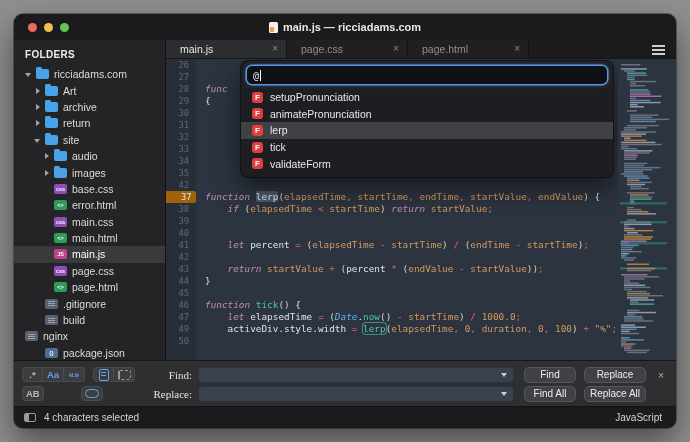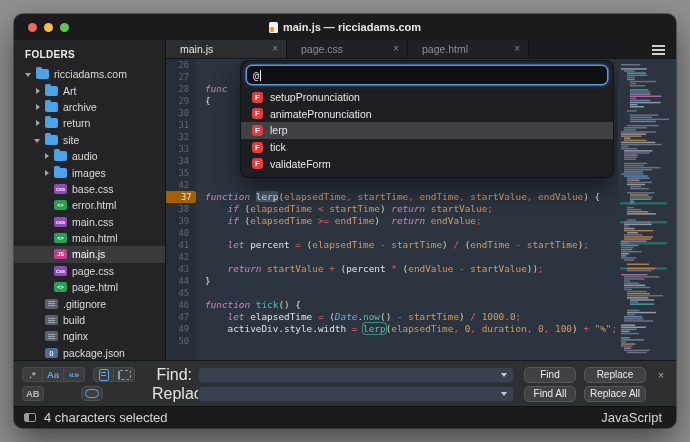--- a/index.html
+++ b/index.html
@@ -98,34 +98,34 @@
   .tbtn { height:15px; min-width:21px; background:#3c3d3f; border:1px solid #4b4c4e; color:#b8b8b8;
     font-size:9.5px; font-weight:bold; display:flex; align-items:center; justify-content:center; padding:0 3px; cursor:default; }
   .tbtn.on { color:#63a1f0; }
   .tbtn.first { border-radius:4px 0 0 4px; } .tbtn.mid { border-left:none; } .tbtn.last { border-radius:0 4px 4px 0; border-left:none; }
   .tbtn.solo { border-radius:4px; }
   .gap { width:8px; flex:none; }
   .iclip { width:10px; height:12px; border:1.5px solid #63a1f0; border-radius:2px; position:relative; }
   .iclip::before { content:""; position:absolute; left:1px; top:2px; width:5px; height:4px; background:repeating-linear-gradient(#63a1f0 0 1px, transparent 1px 2.5px); }
   .idash { width:13px; height:10px; border:1.2px dashed #9a9a9a; border-left:2.5px solid #9a9a9a; border-radius:2px; }
   .ipill { width:14px; height:9px; border:1.5px solid #63a1f0; border-radius:4.5px; }
-  .flabel { width:46px; flex:none; text-align:right; color:#e4e4e4; font-size:16px; padding-right:6px; }
+  .flabel { width:46px; flex:none; text-align:right; color:#e4e4e4; font-size:11px; padding-right:6px;font-family:Liberation Serif, serif; }
   .finput { flex:1; height:16px; background:#3a4250; border:1px solid #2b3340; border-radius:4px;
     display:flex; align-items:center; justify-content:flex-end; padding:0 6px; }
   .fchev { width:0; height:0; border-left:3.5px solid transparent; border-right:3.5px solid transparent; border-top:4px solid #c9ced6; }
   .fbtns { flex:none; display:flex; align-items:center; margin-left:10px; gap:8px; }
   .btn { height:16px; background:#404144; border:1px solid #565759; border-radius:5px; color:#ededed;
     font-size:10px; display:flex; align-items:center; justify-content:center; cursor:default; }
   .btn.w1 { width:52px; } .btn.w2 { width:62px; }
   .fclose { width:14px; text-align:center; color:#a8a8a8; font-size:11px; cursor:default; }
   .fspacer { width:14px; }
 
   
   .statusbar { flex:none; height:22px; background:#1b1b1d; border-top:1px solid #121214;
-    display:flex; align-items:center; padding:0 14px 0 10px; color:#d6d6d6; font-size:13px;justify-content:center; }
+    display:flex; align-items:center; padding:0 14px 0 10px; color:#d6d6d6; font-size:10px;justify-content:center; }
   .paneicon { width:12px; height:9px; border:1px solid #9a9a9a; border-radius:2px; position:relative; margin-right:8px; }
   .paneicon::before { content:""; position:absolute; left:0; top:0; bottom:0; width:4px; background:#9a9a9a; }
   .sspacer { flex:1; }
 </style>
 </head>
 <body>
 
 <div class="window">
 
   <div class="titlebar">
@@ -218,21 +218,21 @@
           <div class="srow" style="padding-left: 20px;">
             <span class="chev"></span>
             <span class="ficon config"></span>
             <span>.gitignore</span>
           </div>
           <div class="srow" style="padding-left: 20px;">
             <span class="chev"></span>
             <span class="ficon config"></span>
             <span>build</span>
           </div>
-          <div class="srow" style="padding-left: 20px;">
+          <div class="srow" style="">
             <span class="chev"></span>
             <span class="ficon config"></span>
             <span>nginx</span>
           </div>
           <div class="srow" style="padding-left: 20px;">
             <span class="chev"></span>
             <span class="ficon json">{}</span>
             <span>package.json</span>
           </div>
         </div>
@@ -306,21 +306,20 @@
               <div class="cline cur">
                 <span class="lnum">37</span>
                 <span class="lcode"><span class="tk-k">function </span><span class="tk-sel">lerp</span><span class="tk-br">(</span><span class="tk-p">elapsedTime</span><span class="tk-o">, </span><span class="tk-p">startTime</span><span class="tk-o">, </span><span class="tk-p">endTime</span><span class="tk-o">, </span><span class="tk-p">startValue</span><span class="tk-o">, </span><span class="tk-p">endValue</span><span class="tk-br">)</span><span class="tk-n"> {</span></span>
               </div>
               <div class="cline">
                 <span class="lnum">38</span>
                 <span class="lcode"><span class="tk-n">    </span><span class="tk-k">if </span><span class="tk-br">(</span><span class="tk-p">elapsedTime</span><span class="tk-o"> &lt; </span><span class="tk-p">startTime</span><span class="tk-br">)</span><span class="tk-n"> </span><span class="tk-k">return </span><span class="tk-p">startValue</span><span class="tk-o">;</span></span>
               </div>
               <div class="cline">
                 <span class="lnum">39</span>
-                <span class="lcode"><span class="tk-n">    </span><span class="tk-k">if </span><span class="tk-br">(</span><span class="tk-p">elapsedTime</span><span class="tk-o"> &gt;= </span><span class="tk-p">endTime</span><span class="tk-br">)</span><span class="tk-n">  </span><span class="tk-k">return </span><span class="tk-p">endValue</span><span class="tk-o">;</span></span>
               </div>
               <div class="cline">
                 <span class="lnum">40</span>
                 <span class="lcode"></span>
               </div>
               <div class="cline">
                 <span class="lnum">41</span>
                 <span class="lcode"><span class="tk-n">    </span><span class="tk-k">let </span><span class="tk-n">percent </span><span class="tk-o">= </span><span class="tk-br">(</span><span class="tk-p">elapsedTime</span><span class="tk-o"> - </span><span class="tk-p">startTime</span><span class="tk-br">)</span><span class="tk-o"> / </span><span class="tk-br">(</span><span class="tk-p">endTime</span><span class="tk-o"> - </span><span class="tk-p">startTime</span><span class="tk-br">)</span><span class="tk-o">;</span></span>
               </div>
               <div class="cline">

